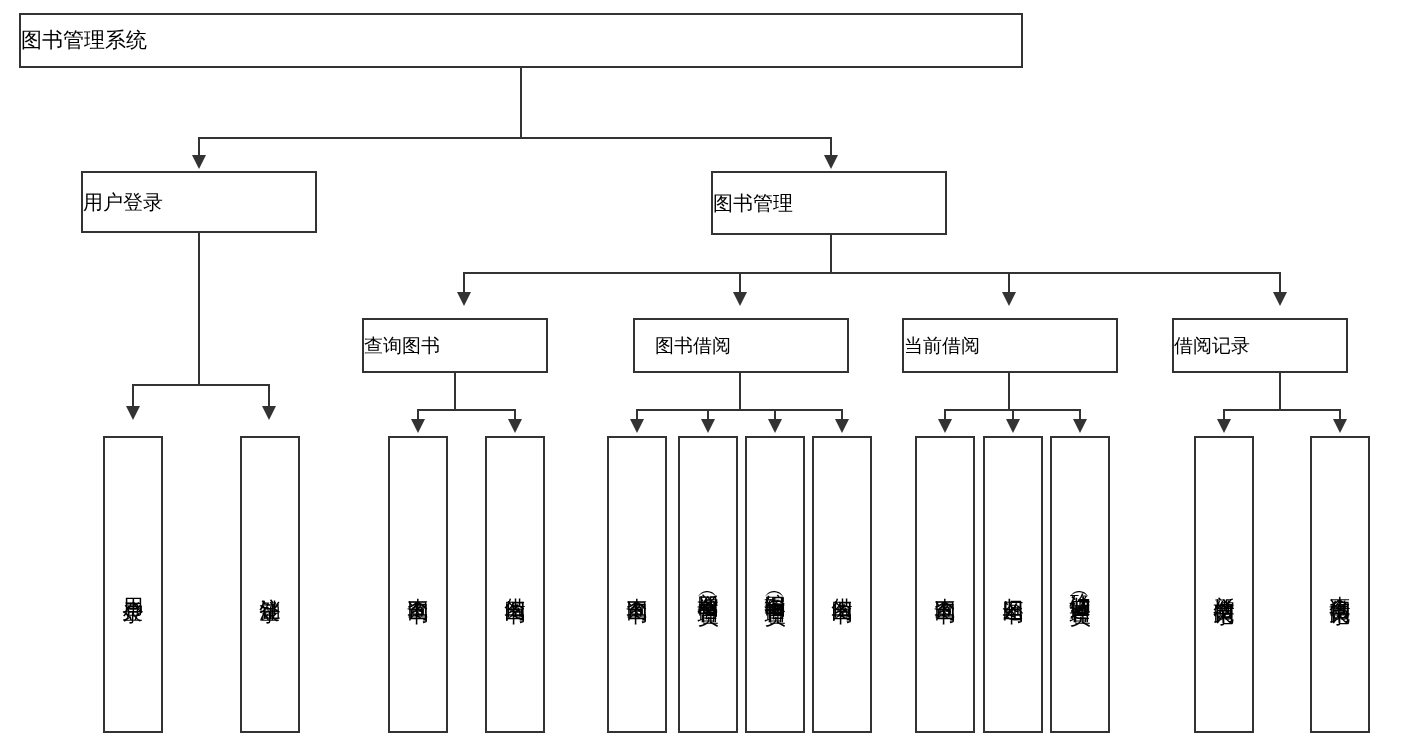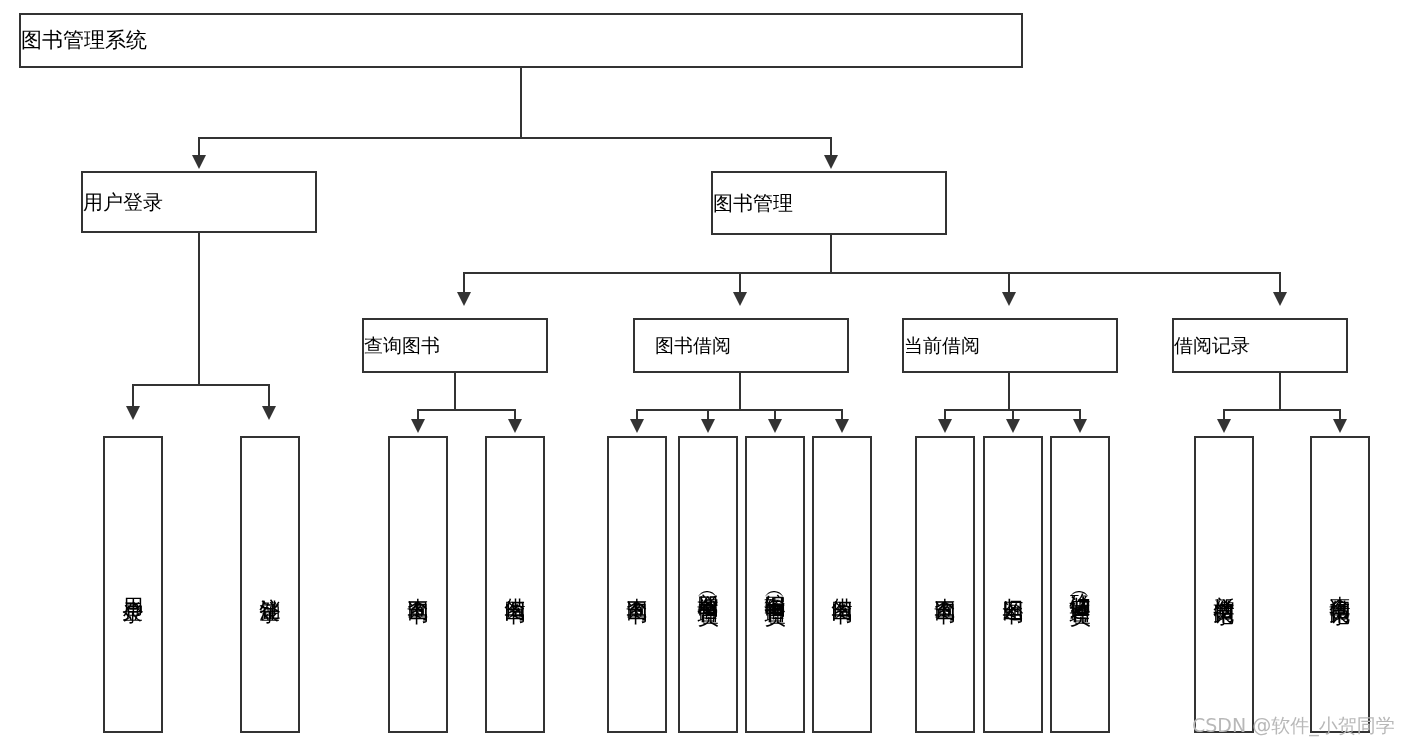--- a/index.html
+++ b/index.html
@@ -201,15 +201,14 @@
     <span class="vtxt">确认归还（管理员）</span>
   </div>
 
   <div class="node leaf" style="left:1194px; top:436px; width:60px; height:297px;">
     <span class="vtxt">新增借阅记录</span>
   </div>
   <div class="node leaf" style="left:1310px; top:436px; width:60px; height:297px;">
     <span class="vtxt">查询借阅记录</span>
   </div>
 
-  <div id="watermark" style="left:1192px; top:713px;">CSDN @软件_小贺同学</div>
 
 </div>
 
 </body></html>

